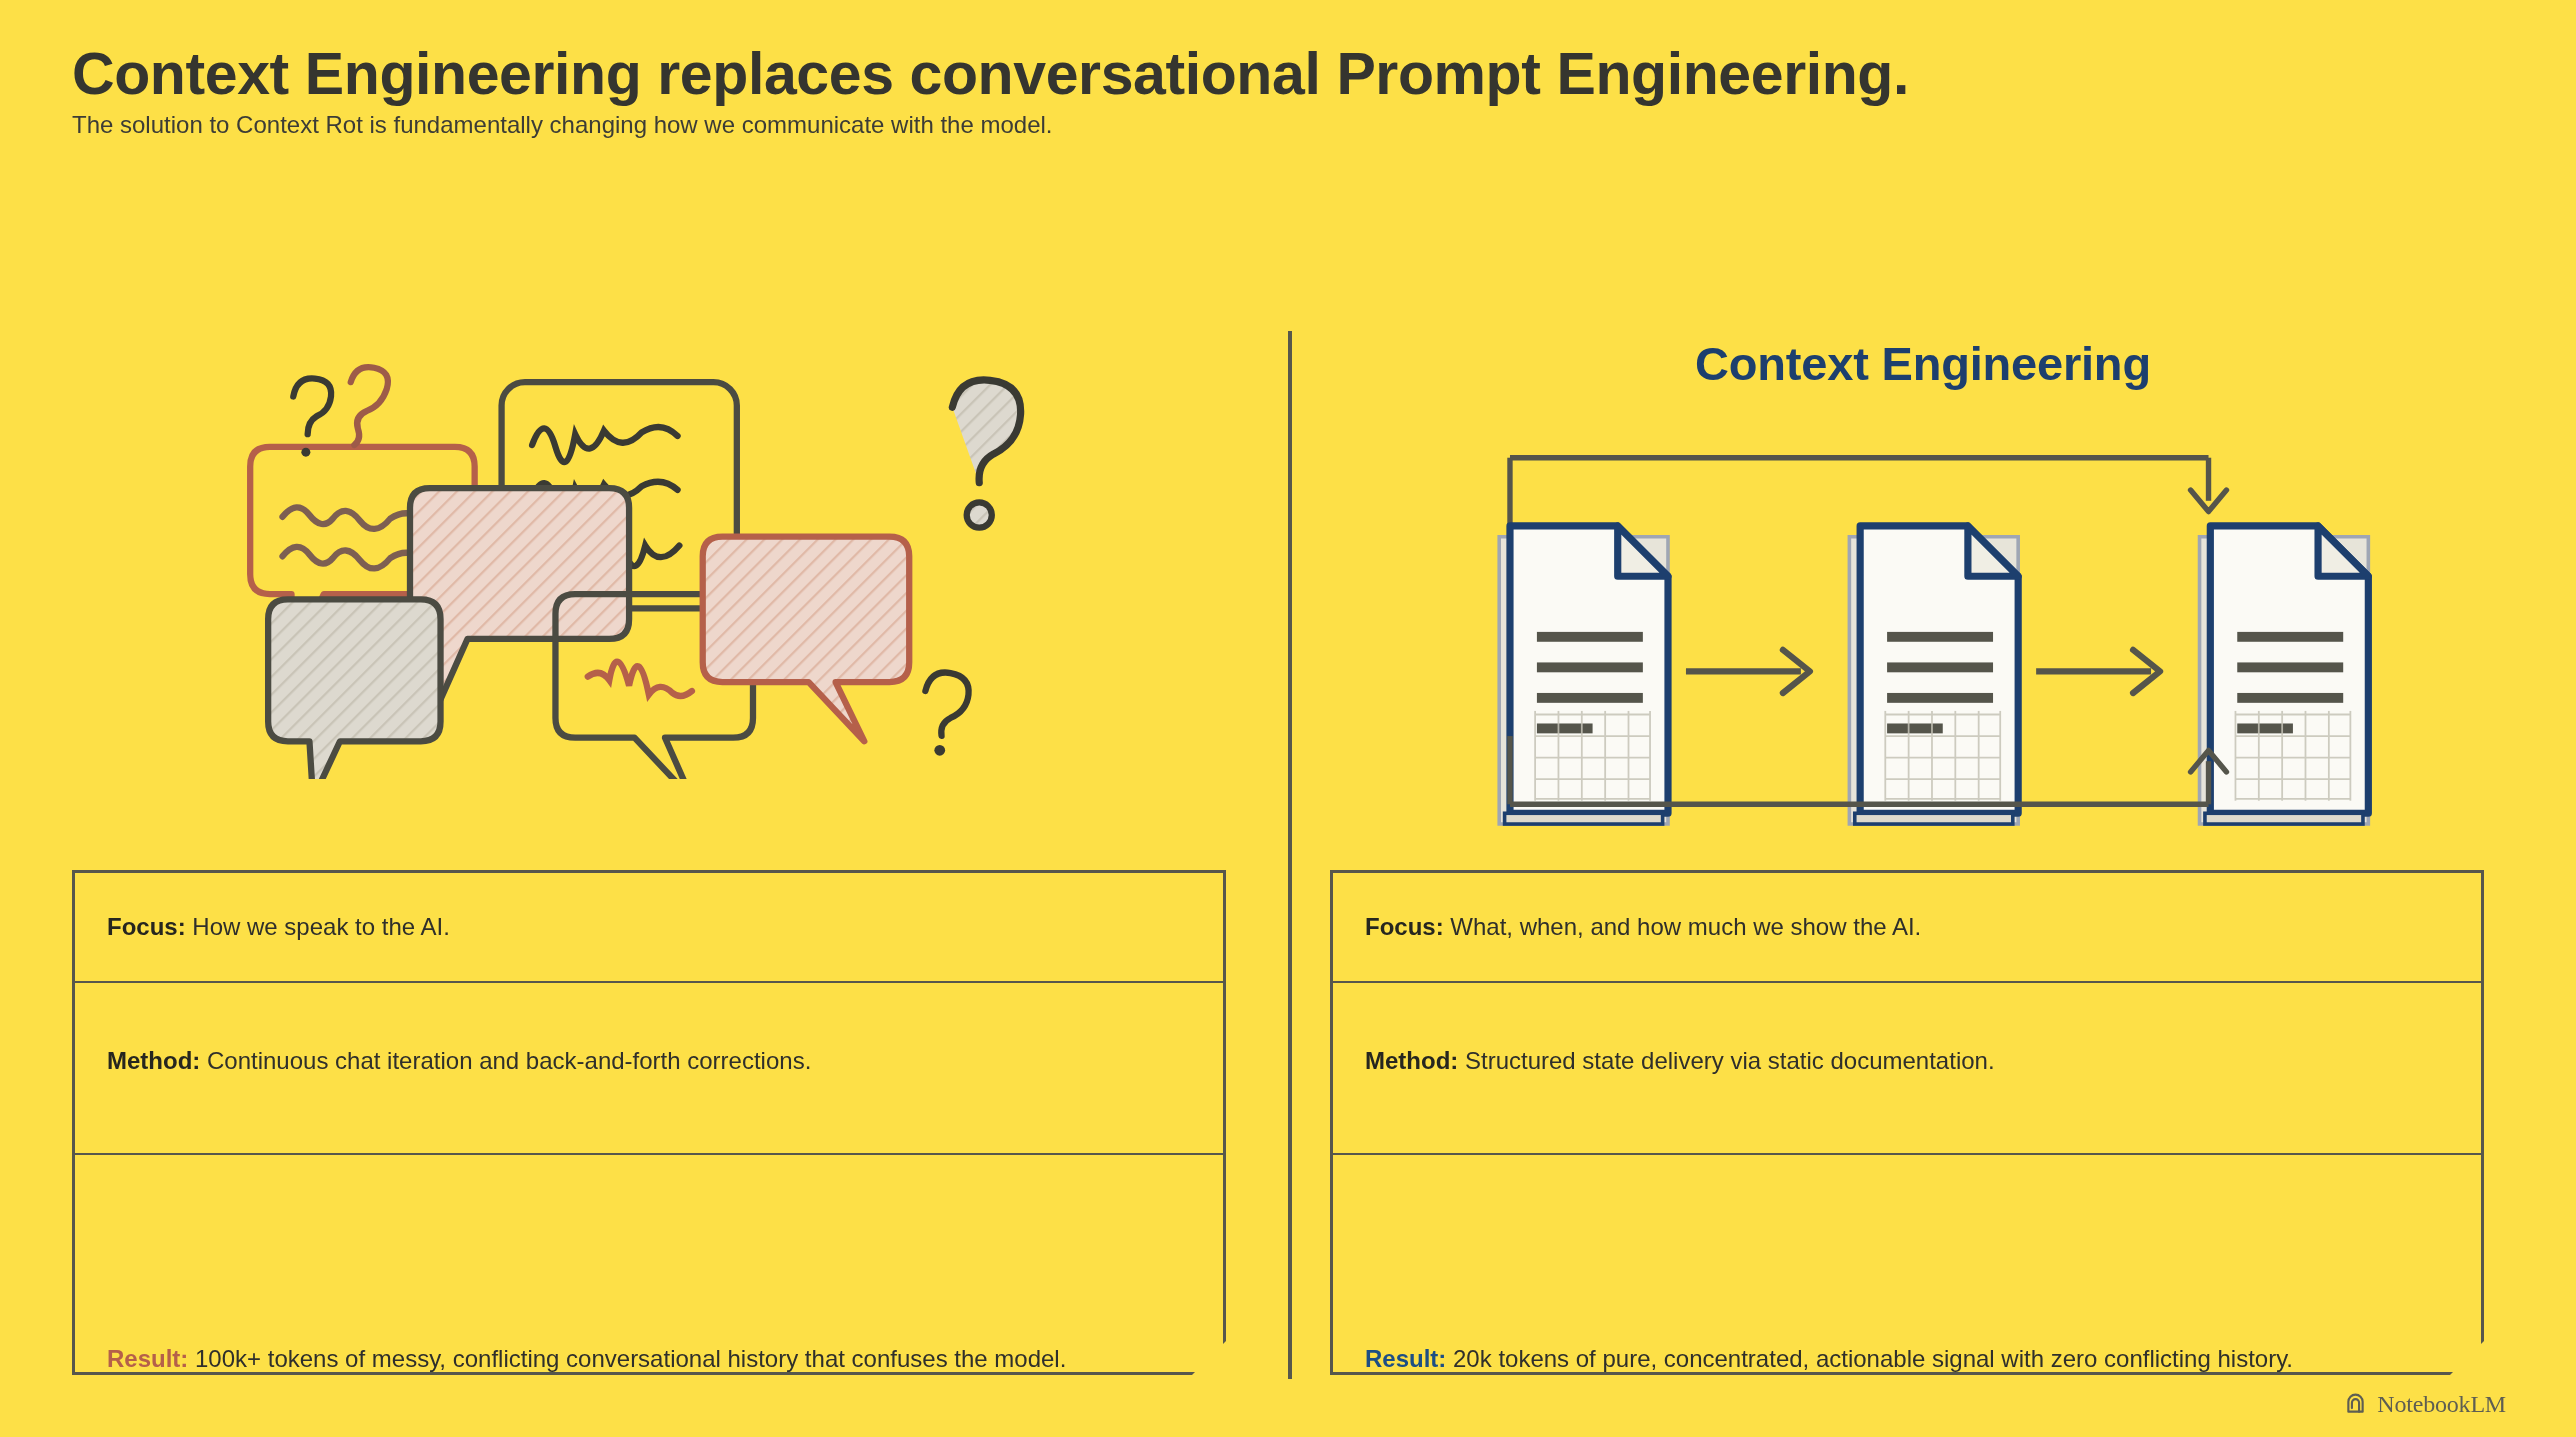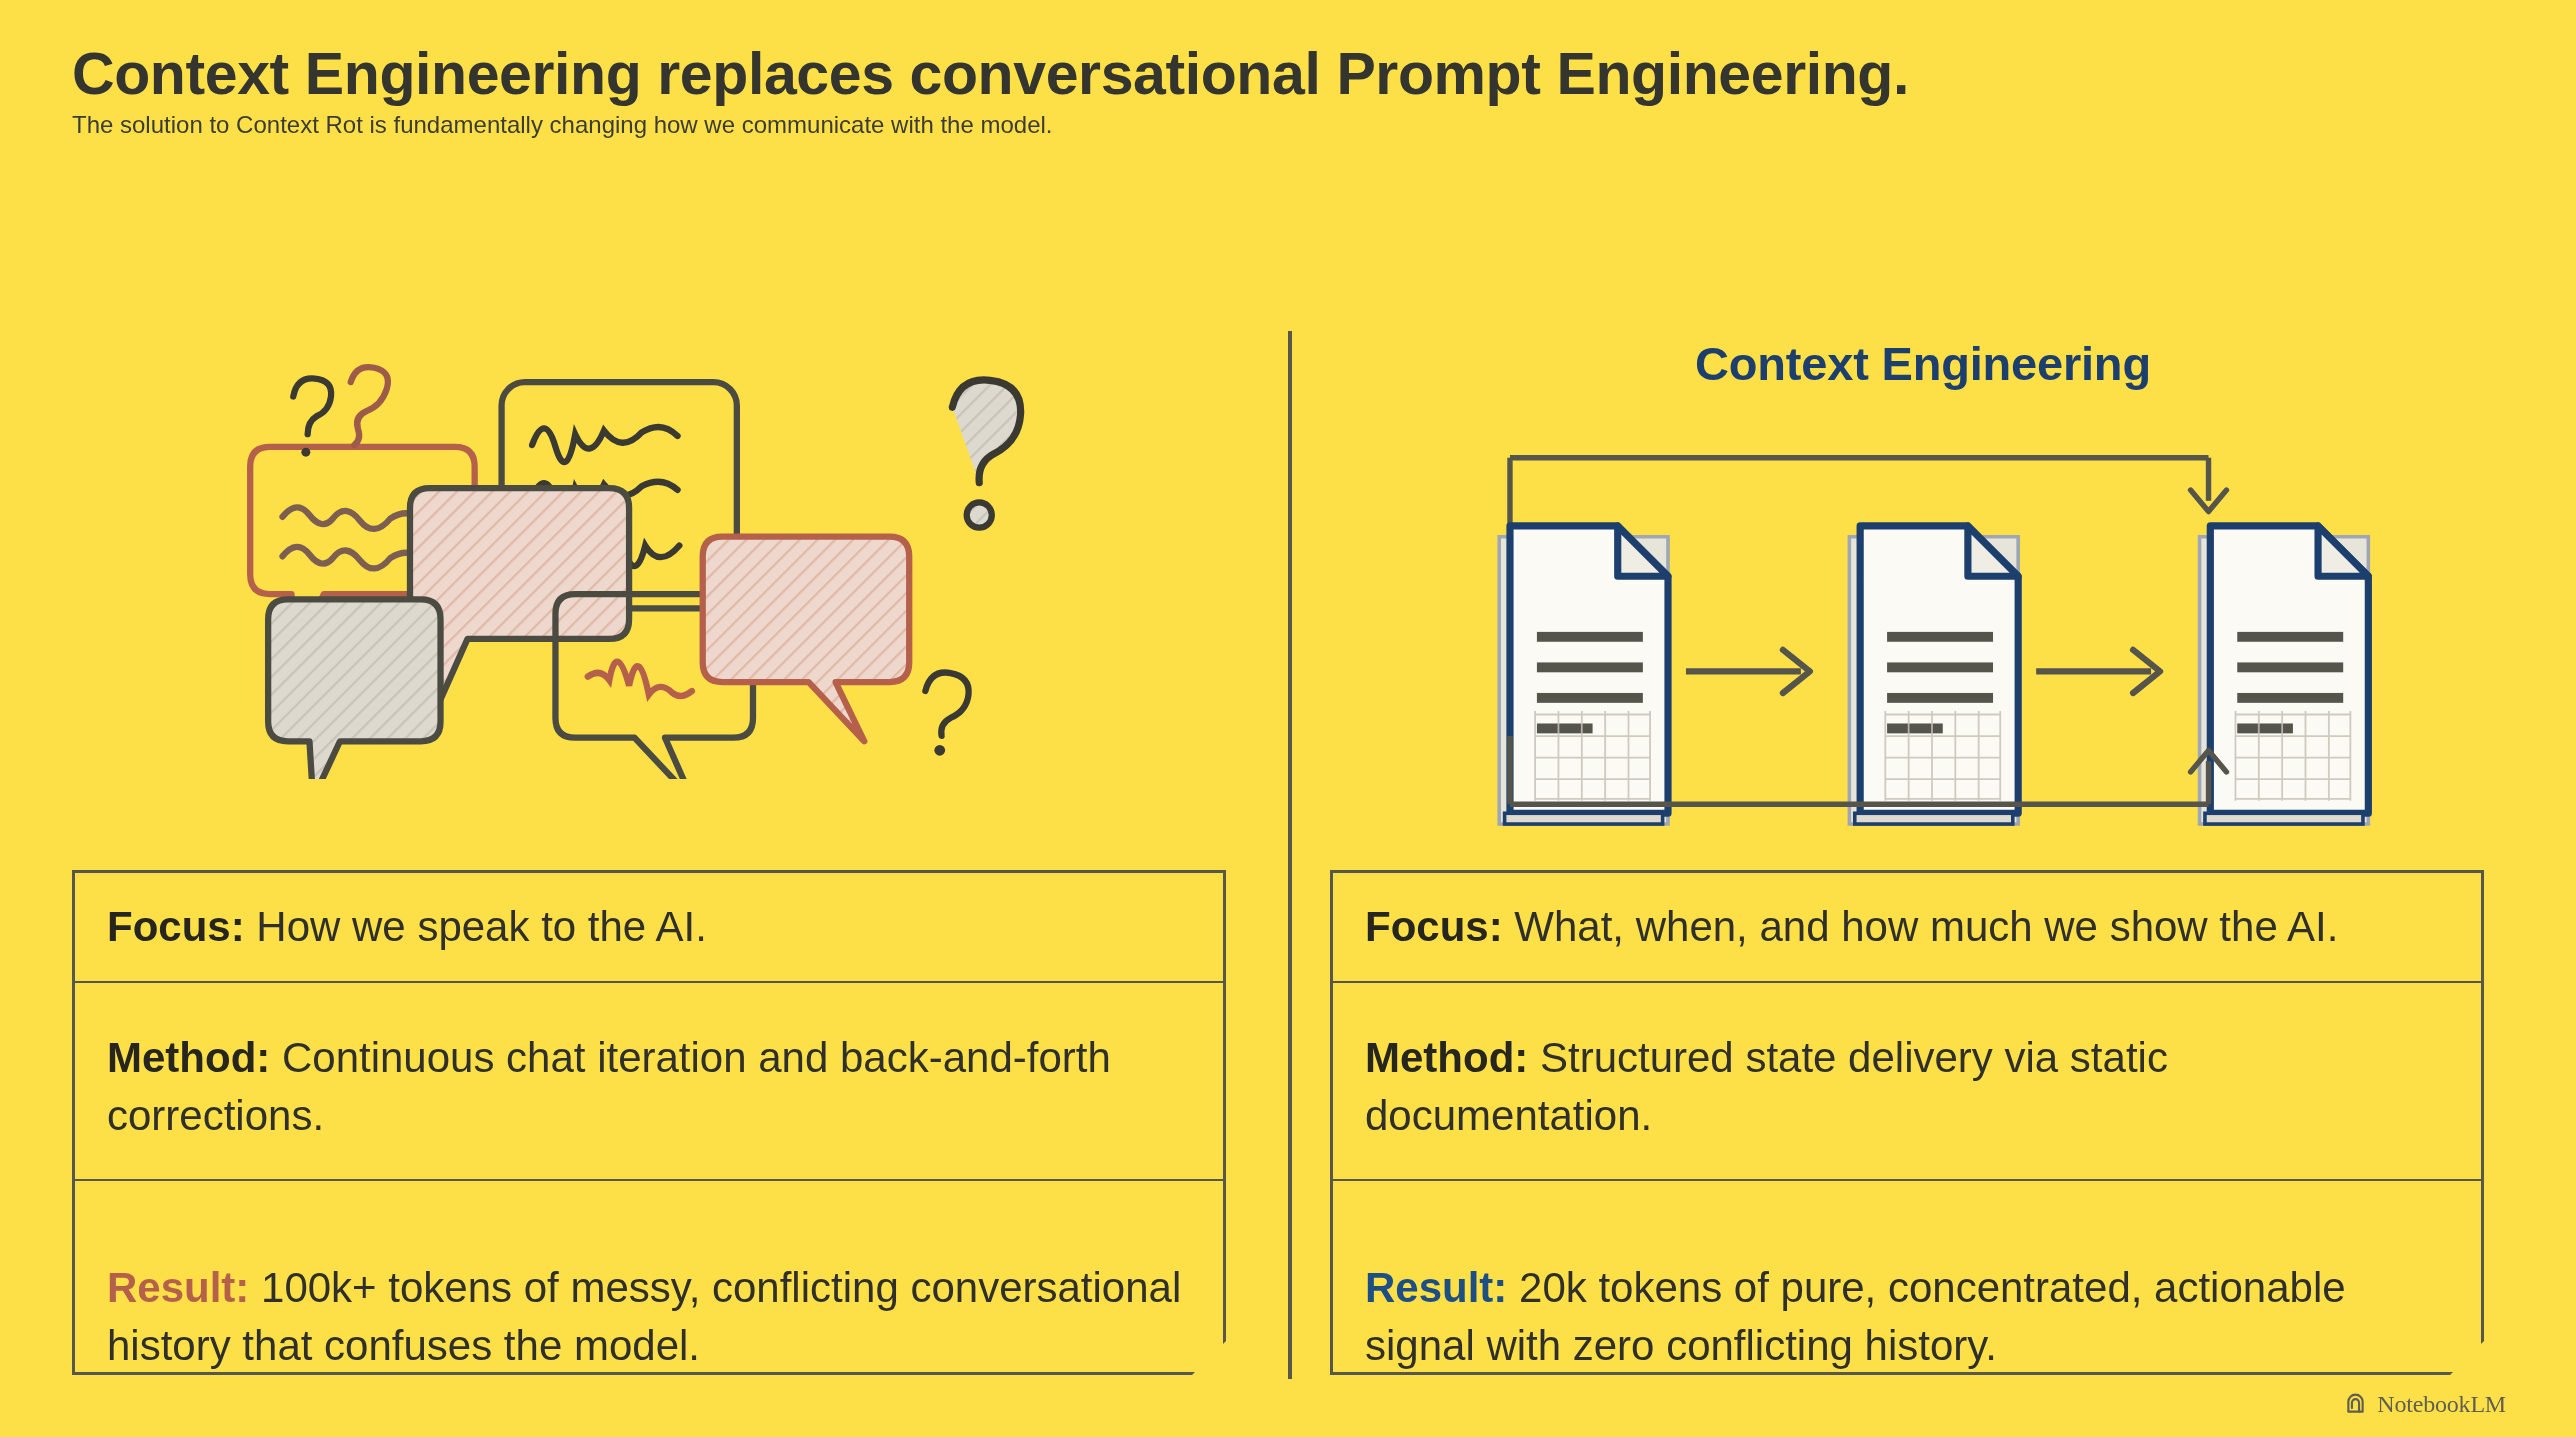--- a/index.html
+++ b/index.html
@@ -105,25 +105,25 @@
   .card-row {
     position: absolute;
     left: 0;
     right: 0;
     box-sizing: border-box;
     padding: 0 32px;
     display: flex;
     align-items: center;
   }
   .row-0 { top: 0px;   height: 110px; border-bottom: 2.7px solid #57574c; }
-  .row-1 { top: 122px; height: 186px; border-bottom: 2.7px solid #57574c; }
+  .row-1 { top: 96px; height: 186px; border-bottom: 2.7px solid #57574c; }
   .row-2 { top: 297px; height: 205px; align-items: flex-end; }
 
   .row-text {
-    font-size: 42px;
+    font-size: 24px;
     line-height: 1.38;
     color: #2f2f2b;
   }
   .row-label { font-weight: bold; color: #26261f; }
   .row-label.accent-red  { color: #b5604a; }
   .row-label.accent-blue { color: #1d4e84; }
 
   
   .watermark {
     position: absolute;

